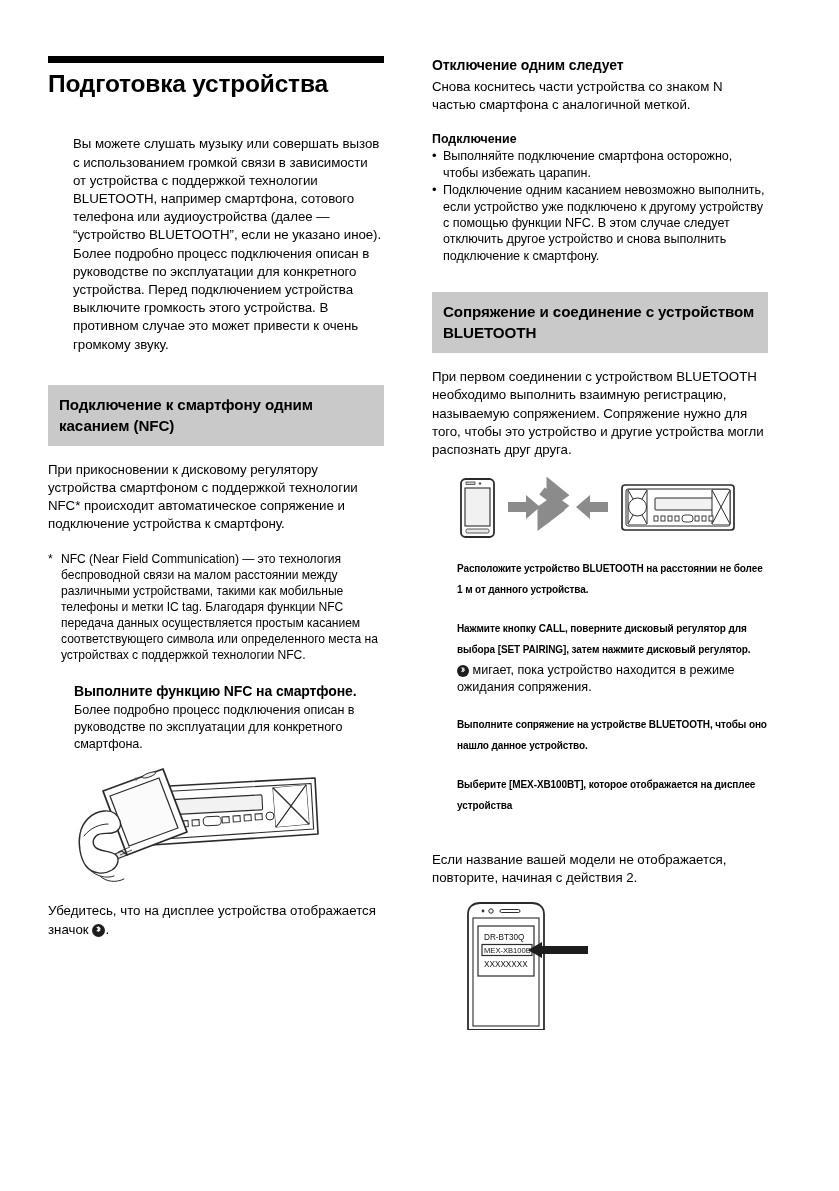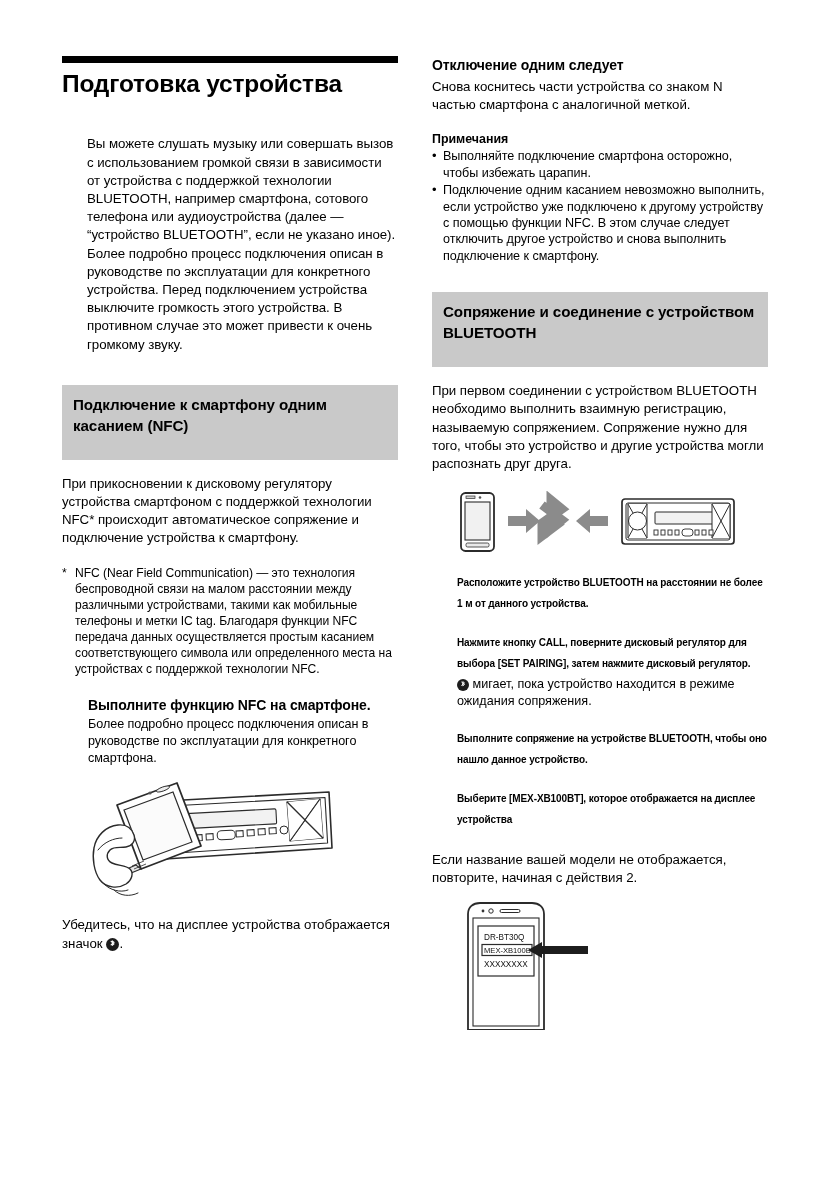--- a/index.html
+++ b/index.html
@@ -23,21 +23,21 @@
     height: 1191px;
     overflow: hidden;
   }
 
   
   .col {
     position: absolute;
     top: 0;
     width: 336px;
   }
-  .col-left  { left: 62px; }
+  .col-left  { left: 48px; }
   .col-right { left: 432px; }
 
   .col-inner { position: relative; }
 
   
   .title-rule {
     width: 336px;
     height: 7px;
     background: #000000;
     margin-top: 56px;
@@ -61,21 +61,21 @@
     line-height: 18.2px;
     letter-spacing: -0.05px;
   }
   .mt-intro { margin-top: 38px; margin-left: 25px; }
 
   
   .band {
     background: #c9c9c9;
     width: 336px;
     box-sizing: border-box;
-    padding: 9px 11px 24px 11px;
+    padding: 9px 11px 10px 11px;
     font-size: 15.2px;
     font-weight: bold;
     line-height: 21px;
     letter-spacing: -0.1px;
   }
   .band-nfc { margin-top: 31px; }
   .band-bt  { margin-top: 28px; }
 
   .after-band { margin-top: 15px; }
 
@@ -283,21 +283,21 @@
 
     </div>
   </div>
 
   <div class="col col-right">
     <div class="col-inner" style="padding-top:56px;">
 
       <div class="subhead">Отключение одним следует</div>
       <p class="body-text" style="margin-top:3px;">Снова коснитесь части устройства со знаком N частью смартфона с аналогичной меткой.</p>
 
-      <div class="notes-title">Примечания</div>
+      <div class="notes-title">Подключение</div>
 
       <div class="note-item">
         <span class="bullet">•</span>
         <span class="ntext">Выполняйте подключение смартфона осторожно, чтобы избежать царапин.</span>
       </div>
       <div class="note-item">
         <span class="bullet">•</span>
         <span class="ntext">Подключение одним касанием невозможно выполнить, если устройство уже подключено к другому устройству с помощью функции NFC. В этом случае следует отключить другое устройство и снова выполнить подключение к смартфону.</span>
       </div>
 
@@ -382,21 +382,21 @@
         </div>
 
         <div class="step">
           <div class="step-inner">
             <div class="step-head">Выберите [MEX-XB100BT], которое отображается на дисплее устройства</div>
           </div>
         </div>
 
       </div>
 
-      <p class="body-text" style="margin-top:21px;">Если название вашей модели не отображается, повторите, начиная с действия 2.</p>
+      <p class="body-text" style="margin-top:35px;">Если название вашей модели не отображается, повторите, начиная с действия 2.</p>
 
       <div class="figure fig-label">
         <svg width="200" height="130" viewBox="0 0 200 130" fill="none">
 
           <path d="M8 14 C8 7, 13 3, 20 3 L72 3 C79 3, 84 7, 84 14 L84 130 L8 130 Z" fill="#ffffff" stroke="#2b2b2b" stroke-width="1.8"></path>
 
           <circle cx="23" cy="11" r="1.4" fill="#333"></circle>
           <circle cx="31" cy="11" r="2.2" fill="#ffffff" stroke="#2b2b2b" stroke-width="1"></circle>
           <rect x="40" y="9.5" width="20" height="3" rx="1.5" fill="#ffffff" stroke="#2b2b2b" stroke-width="1"></rect>
 

